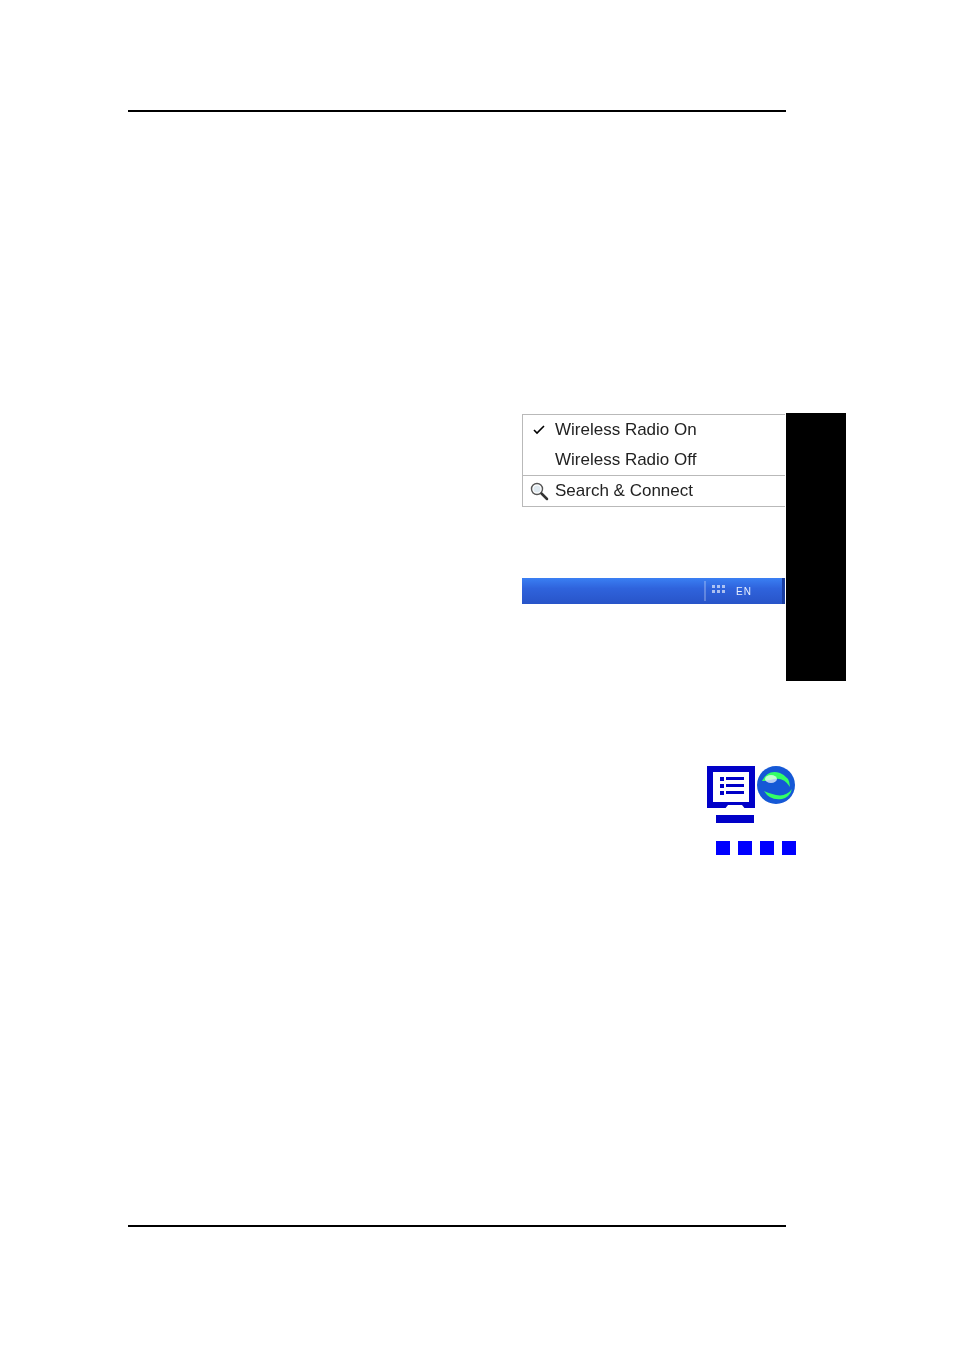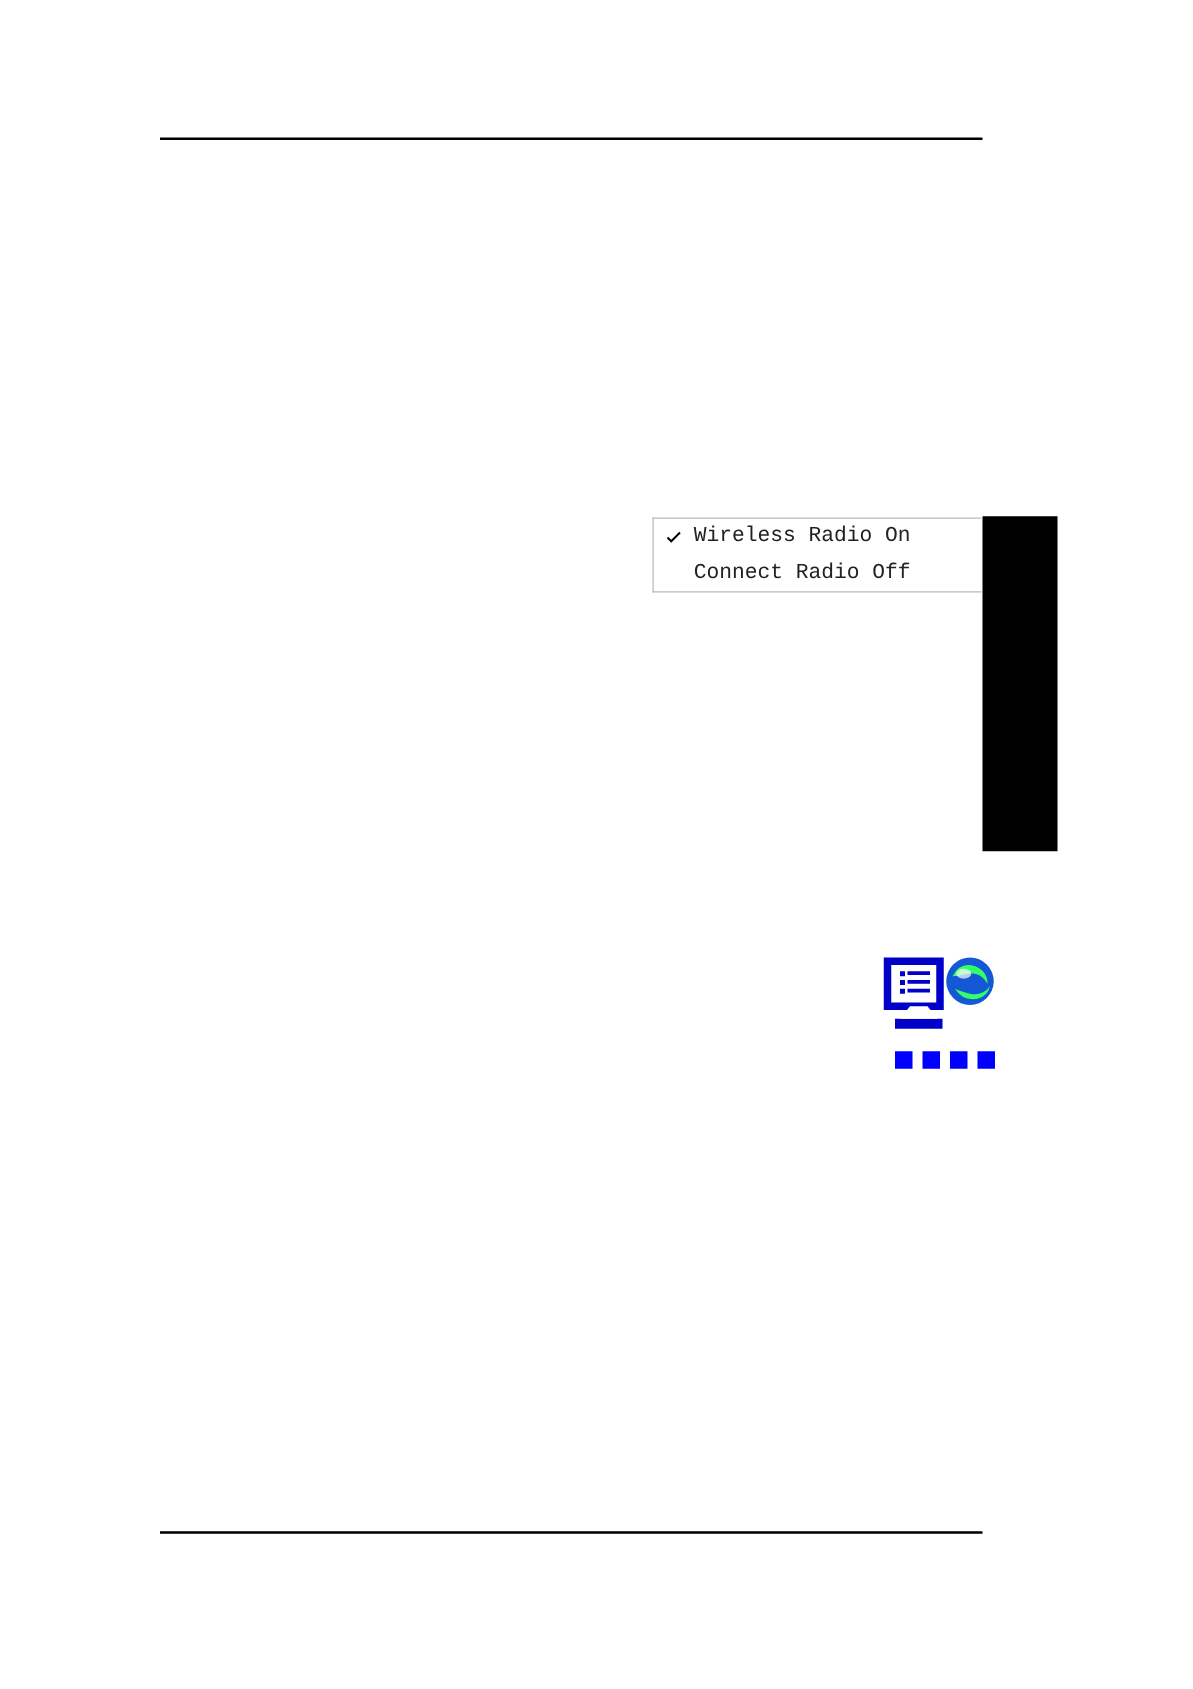--- a/index.html
+++ b/index.html
@@ -4,21 +4,21 @@
 <style>
   * { box-sizing: border-box; margin: 0; padding: 0; }
   html, body { width: 954px; height: 1351px; background: #fff; font-family: Arial, Helvetica, sans-serif; color: #000; }
   .page { position: relative; width: 954px; height: 1351px; }
   .hr-top { position: absolute; left: 128px; top: 110px; width: 658px; height: 0; border-top: 2px solid #000; }
   .hr-bottom { position: absolute; left: 128px; top: 1225px; width: 658px; height: 0; border-top: 2px solid #000; }
 
   .menu { position: absolute; left: 522px; top: 414px; width: 263px; background: #fff; border: 1px solid #b9b9b9; border-right: none; font-family: "Segoe UI", Tahoma, sans-serif; font-size: 17px; color: #222; }
   .menu-section { border-bottom: 1px solid #b9b9b9; }
   .menu-section:last-child { border-bottom: none; }
-  .menu-item { display: flex; align-items: center; padding: 5px 6px; font-family: Liberation Mono, monospace; }
+  .menu-item { display: flex; align-items: center; padding: 5px 6px; }
   .menu-icon { width: 20px; display: inline-flex; justify-content: center; align-items: center; margin-right: 6px; flex-shrink: 0; }
   .spacer-icon { width: 20px; margin-right: 6px; flex-shrink: 0; }
   .checkmark svg { width: 12px; height: 12px; }
   .magnifier svg { width: 20px; height: 20px; }
 
   .taskbar { position: absolute; left: 522px; top: 578px; width: 263px; height: 26px; background: linear-gradient(to bottom, #3a7ff3 0%, #2f63dc 40%, #2854c8 100%); border-right: 3px solid #1a3ea0; display: flex; align-items: center; justify-content: flex-end; padding-right: 30px; }
   .task-sep { width: 2px; height: 20px; background: rgba(255,255,255,0.25); margin-right: 6px; }
   .task-grid { width: 14px; height: 12px; display: grid; grid-template-columns: repeat(3,3px); grid-template-rows: repeat(2,3px); gap: 2px; margin-right: 10px; }
   .task-grid span { background: rgba(255,255,255,0.6); }
   .task-lang { color: #e8f0ff; font-size: 10px; font-family: Tahoma, sans-serif; letter-spacing: 1px; }
@@ -40,25 +40,49 @@
       <div class="menu-item">
         <span class="menu-icon checkmark">
           <svg viewBox="0 0 12 12">
               <path d="M1 6 L4 9 L11 2" stroke="#000" stroke-width="1.6" fill="none"></path>
             </svg>
         </span>
         <span>Wireless Radio On</span>
       </div>
       <div class="menu-item">
         <span class="spacer-icon"></span>
-        <span>Connect Radio Off</span>
+        <span>Wireless Radio Off</span>
+      </div>
+    </div>
+    <div class="menu-section">
+      <div class="menu-item">
+        <span class="menu-icon magnifier">
+          <svg viewBox="0 0 20 20">
+            <circle cx="8" cy="8" r="5.5" stroke="#555" stroke-width="1.4" fill="#fff"></circle>
+            <circle cx="8" cy="8" r="3.5" fill="#dfe9f0"></circle>
+            <path d="M12.5 12.5 L18 18" stroke="#333" stroke-width="2.5" stroke-linecap="round"></path>
+          </svg>
+        </span>
+        <span>Search &amp; Connect</span>
       </div>
     </div>
   </div>
 
+  <div class="taskbar">
+    <div class="task-sep"></div>
+    <div class="task-grid">
+      <span></span>
+        <span></span>
+        <span></span>
+        <span></span>
+        <span></span>
+        <span></span>
+    </div>
+    <span class="task-lang">EN</span>
+  </div>
 
   <div class="black-tab"></div>
 
   <div class="neticon">
     <svg viewBox="0 0 100 100">
 
       <g>
         <rect x="8" y="6" width="42" height="36" fill="#fff" stroke="#0000c8" stroke-width="6"></rect>
         <rect x="18" y="14" width="4" height="4" fill="#0000c8"></rect>
         <rect x="18" y="21" width="4" height="4" fill="#0000c8"></rect>

